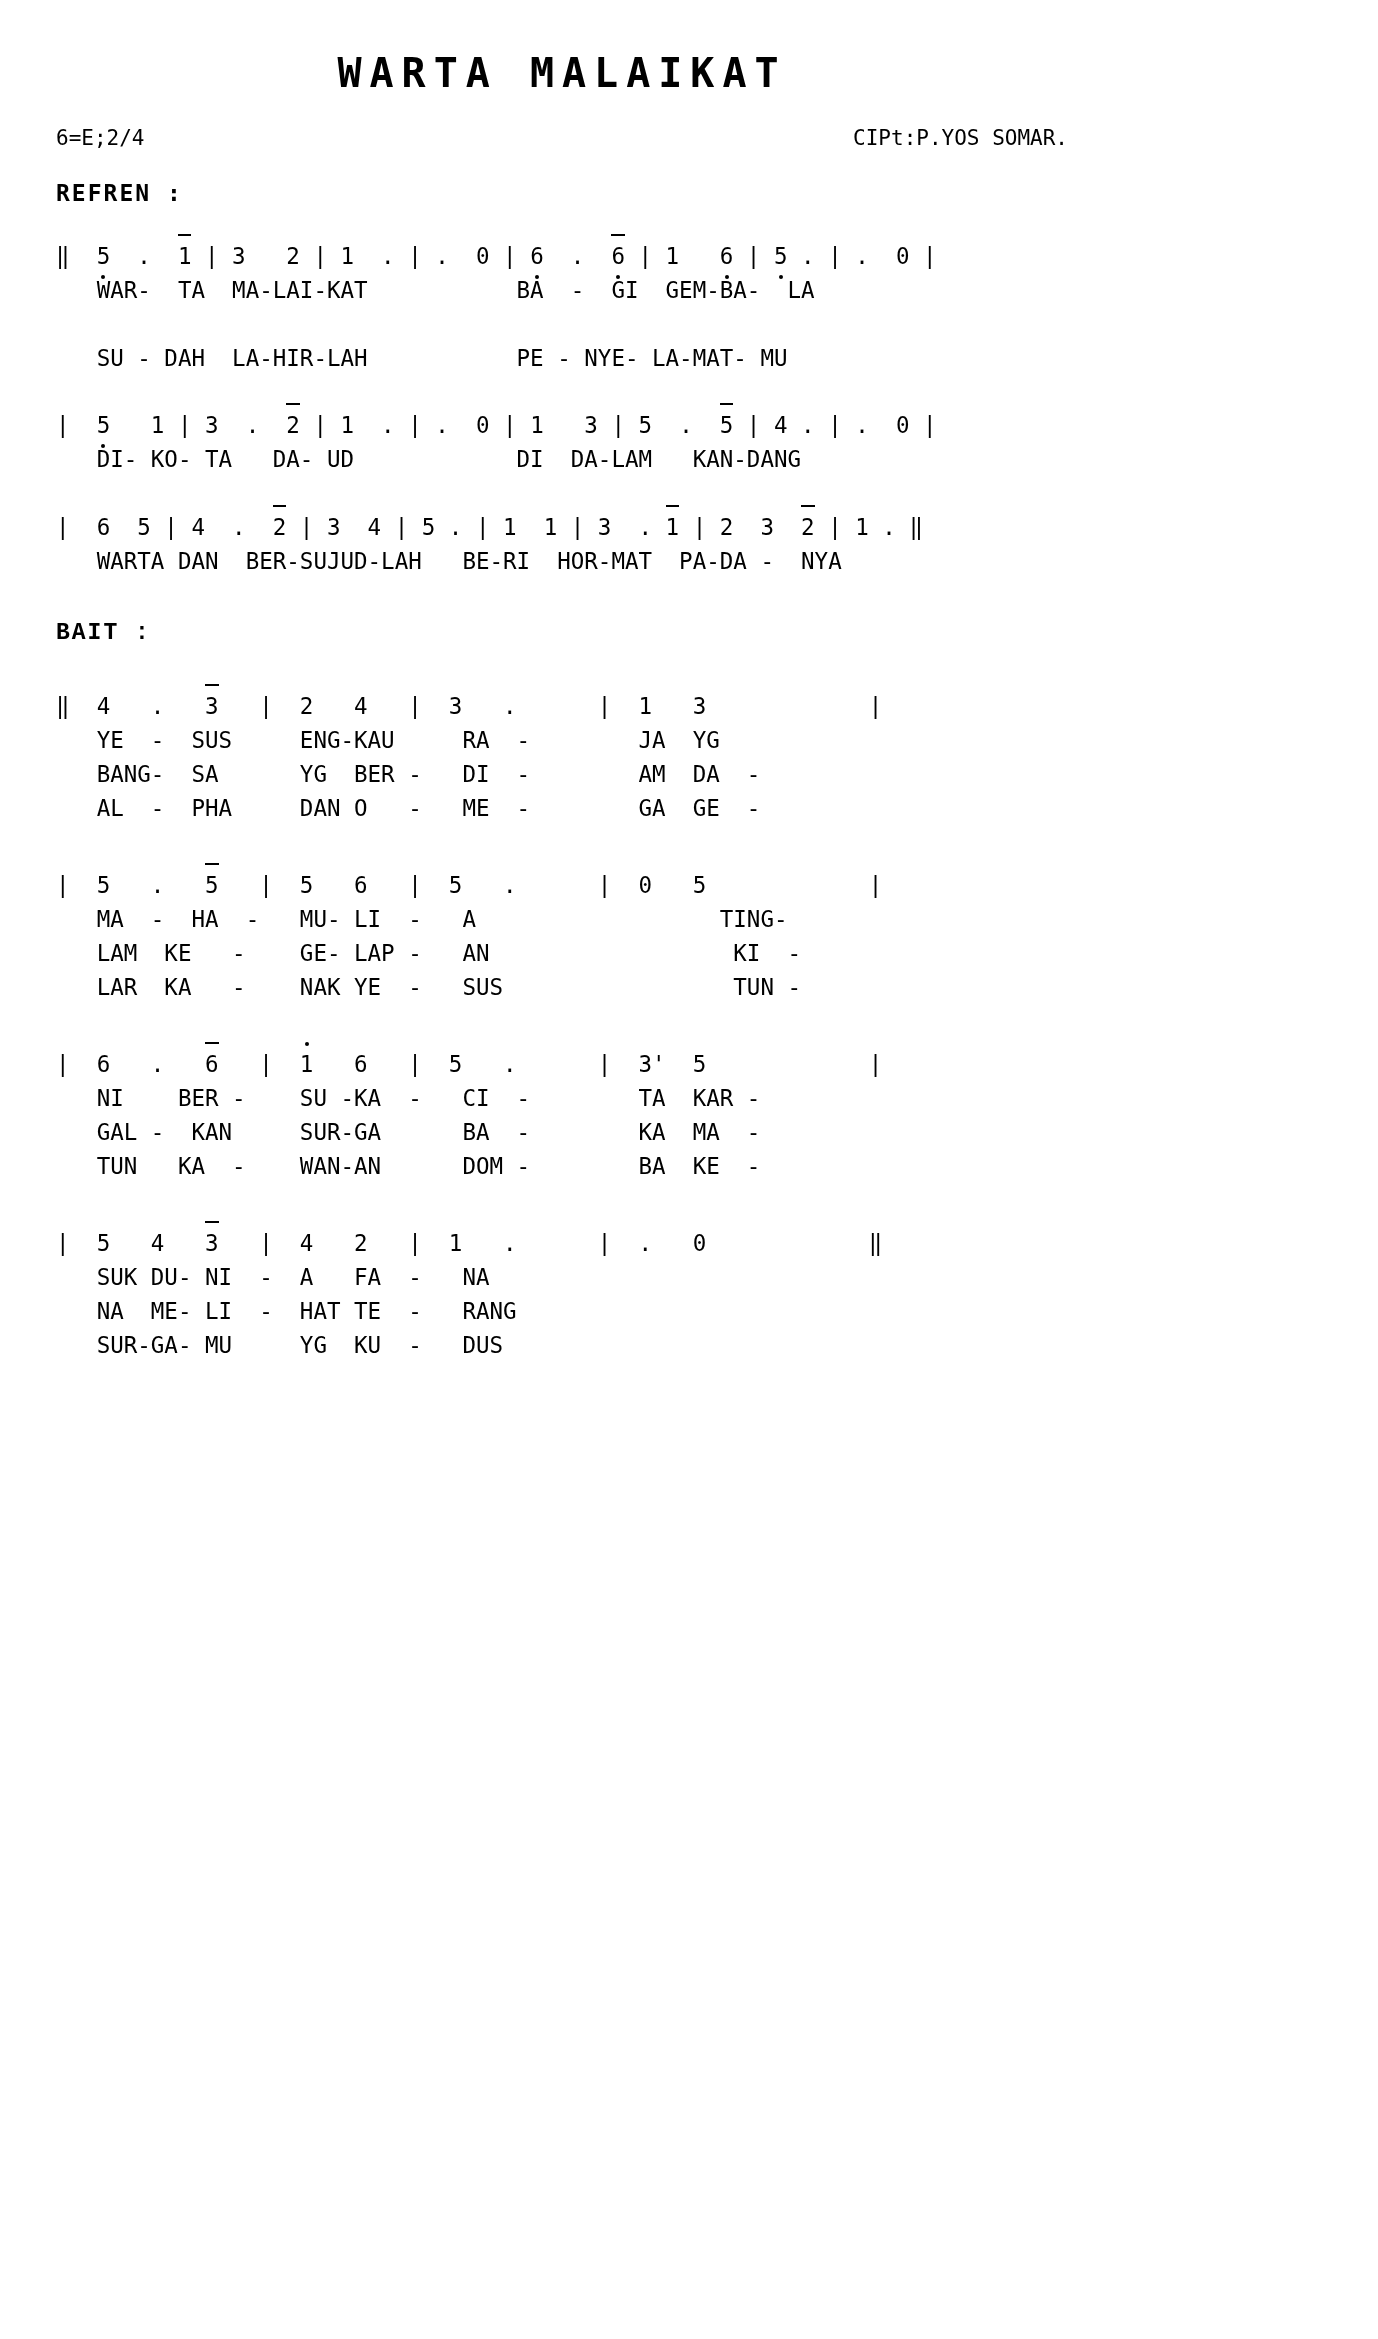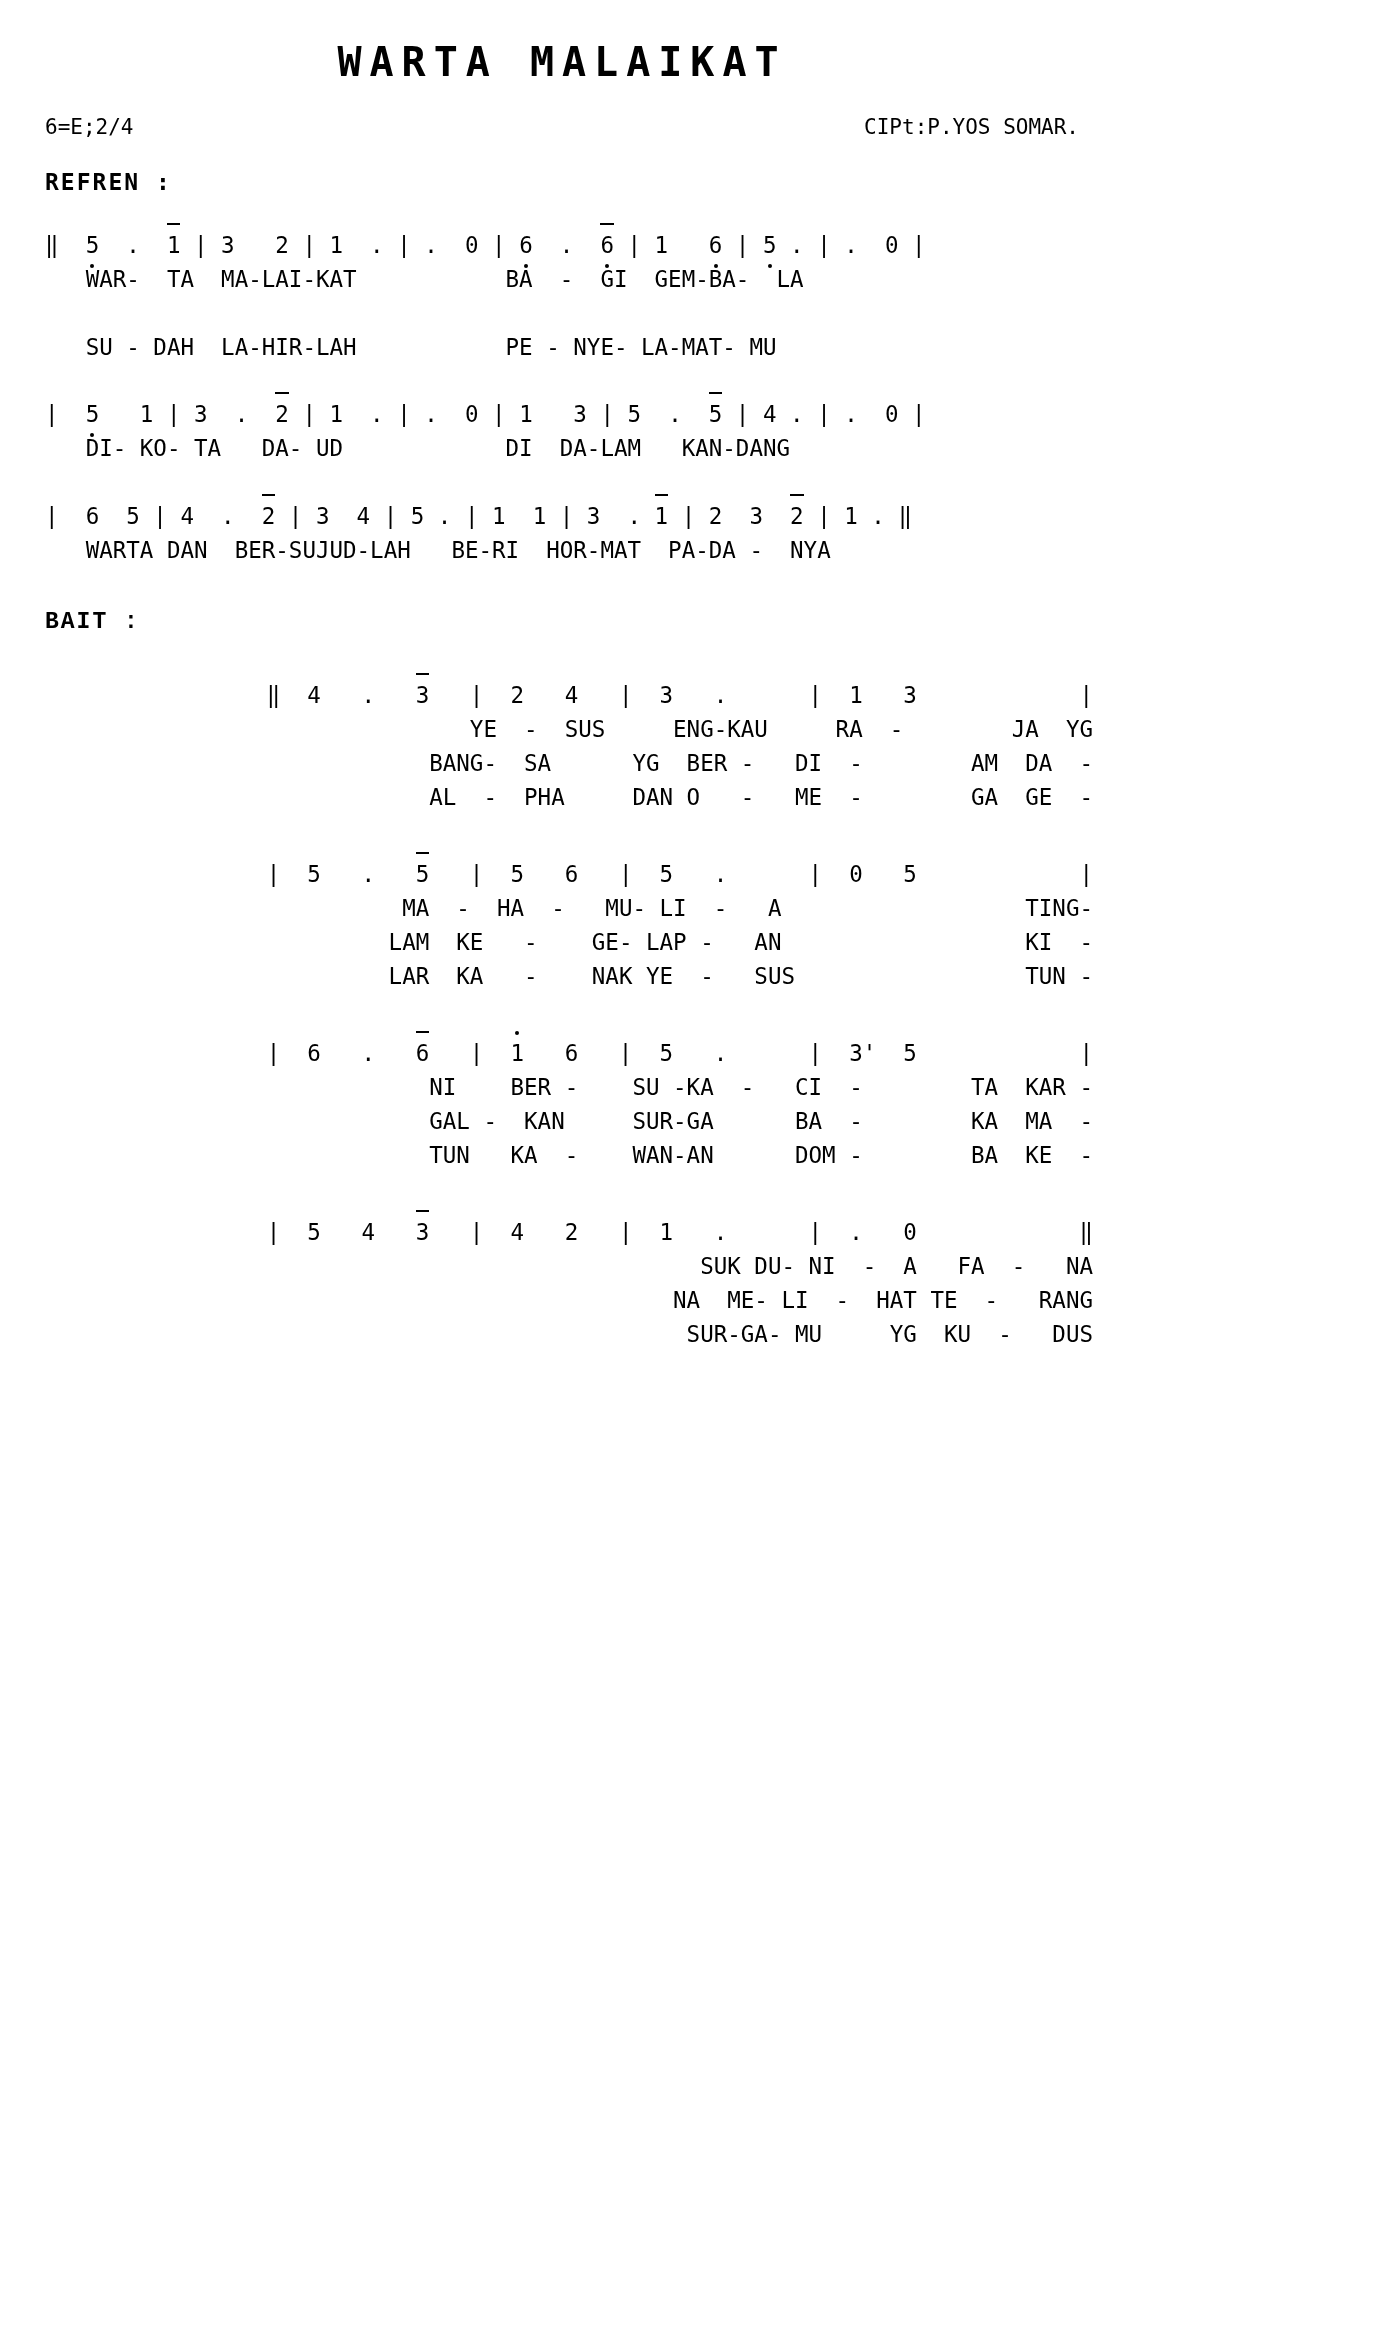--- a/index.html
+++ b/index.html
@@ -11,21 +11,21 @@
     width: 1378px;
     min-height: 2339px;
     font-family: "DejaVu Sans Mono", monospace;
     color: #000000;
     position: relative;
   }
   .page {
     position: relative;
     width: 1124px;
     min-height: 2339px;
-    padding: 1px;
+    padding: 12px;
     box-sizing: border-box;
   }
   .title {
     text-align: center;
     font-family: "DejaVu Sans Mono", monospace;
     font-size: 40px;
     font-weight: bold;
     letter-spacing: 8px;
     margin: 0;
     padding-top: 38px;
@@ -60,21 +60,20 @@
   .lyr {
     white-space: pre;
     font-size: 22.5px;
     line-height: 1.5;
   }
   .stanza {
     margin-top: 34px;
   }
   .stanza-b {
     margin-top: 44px;
-    text-align: right;
   }
   
   .ov {
     position: relative;
     display: inline-block;
   }
   .ov::before {
     content: "";
     position: absolute;
     left: 0px;

